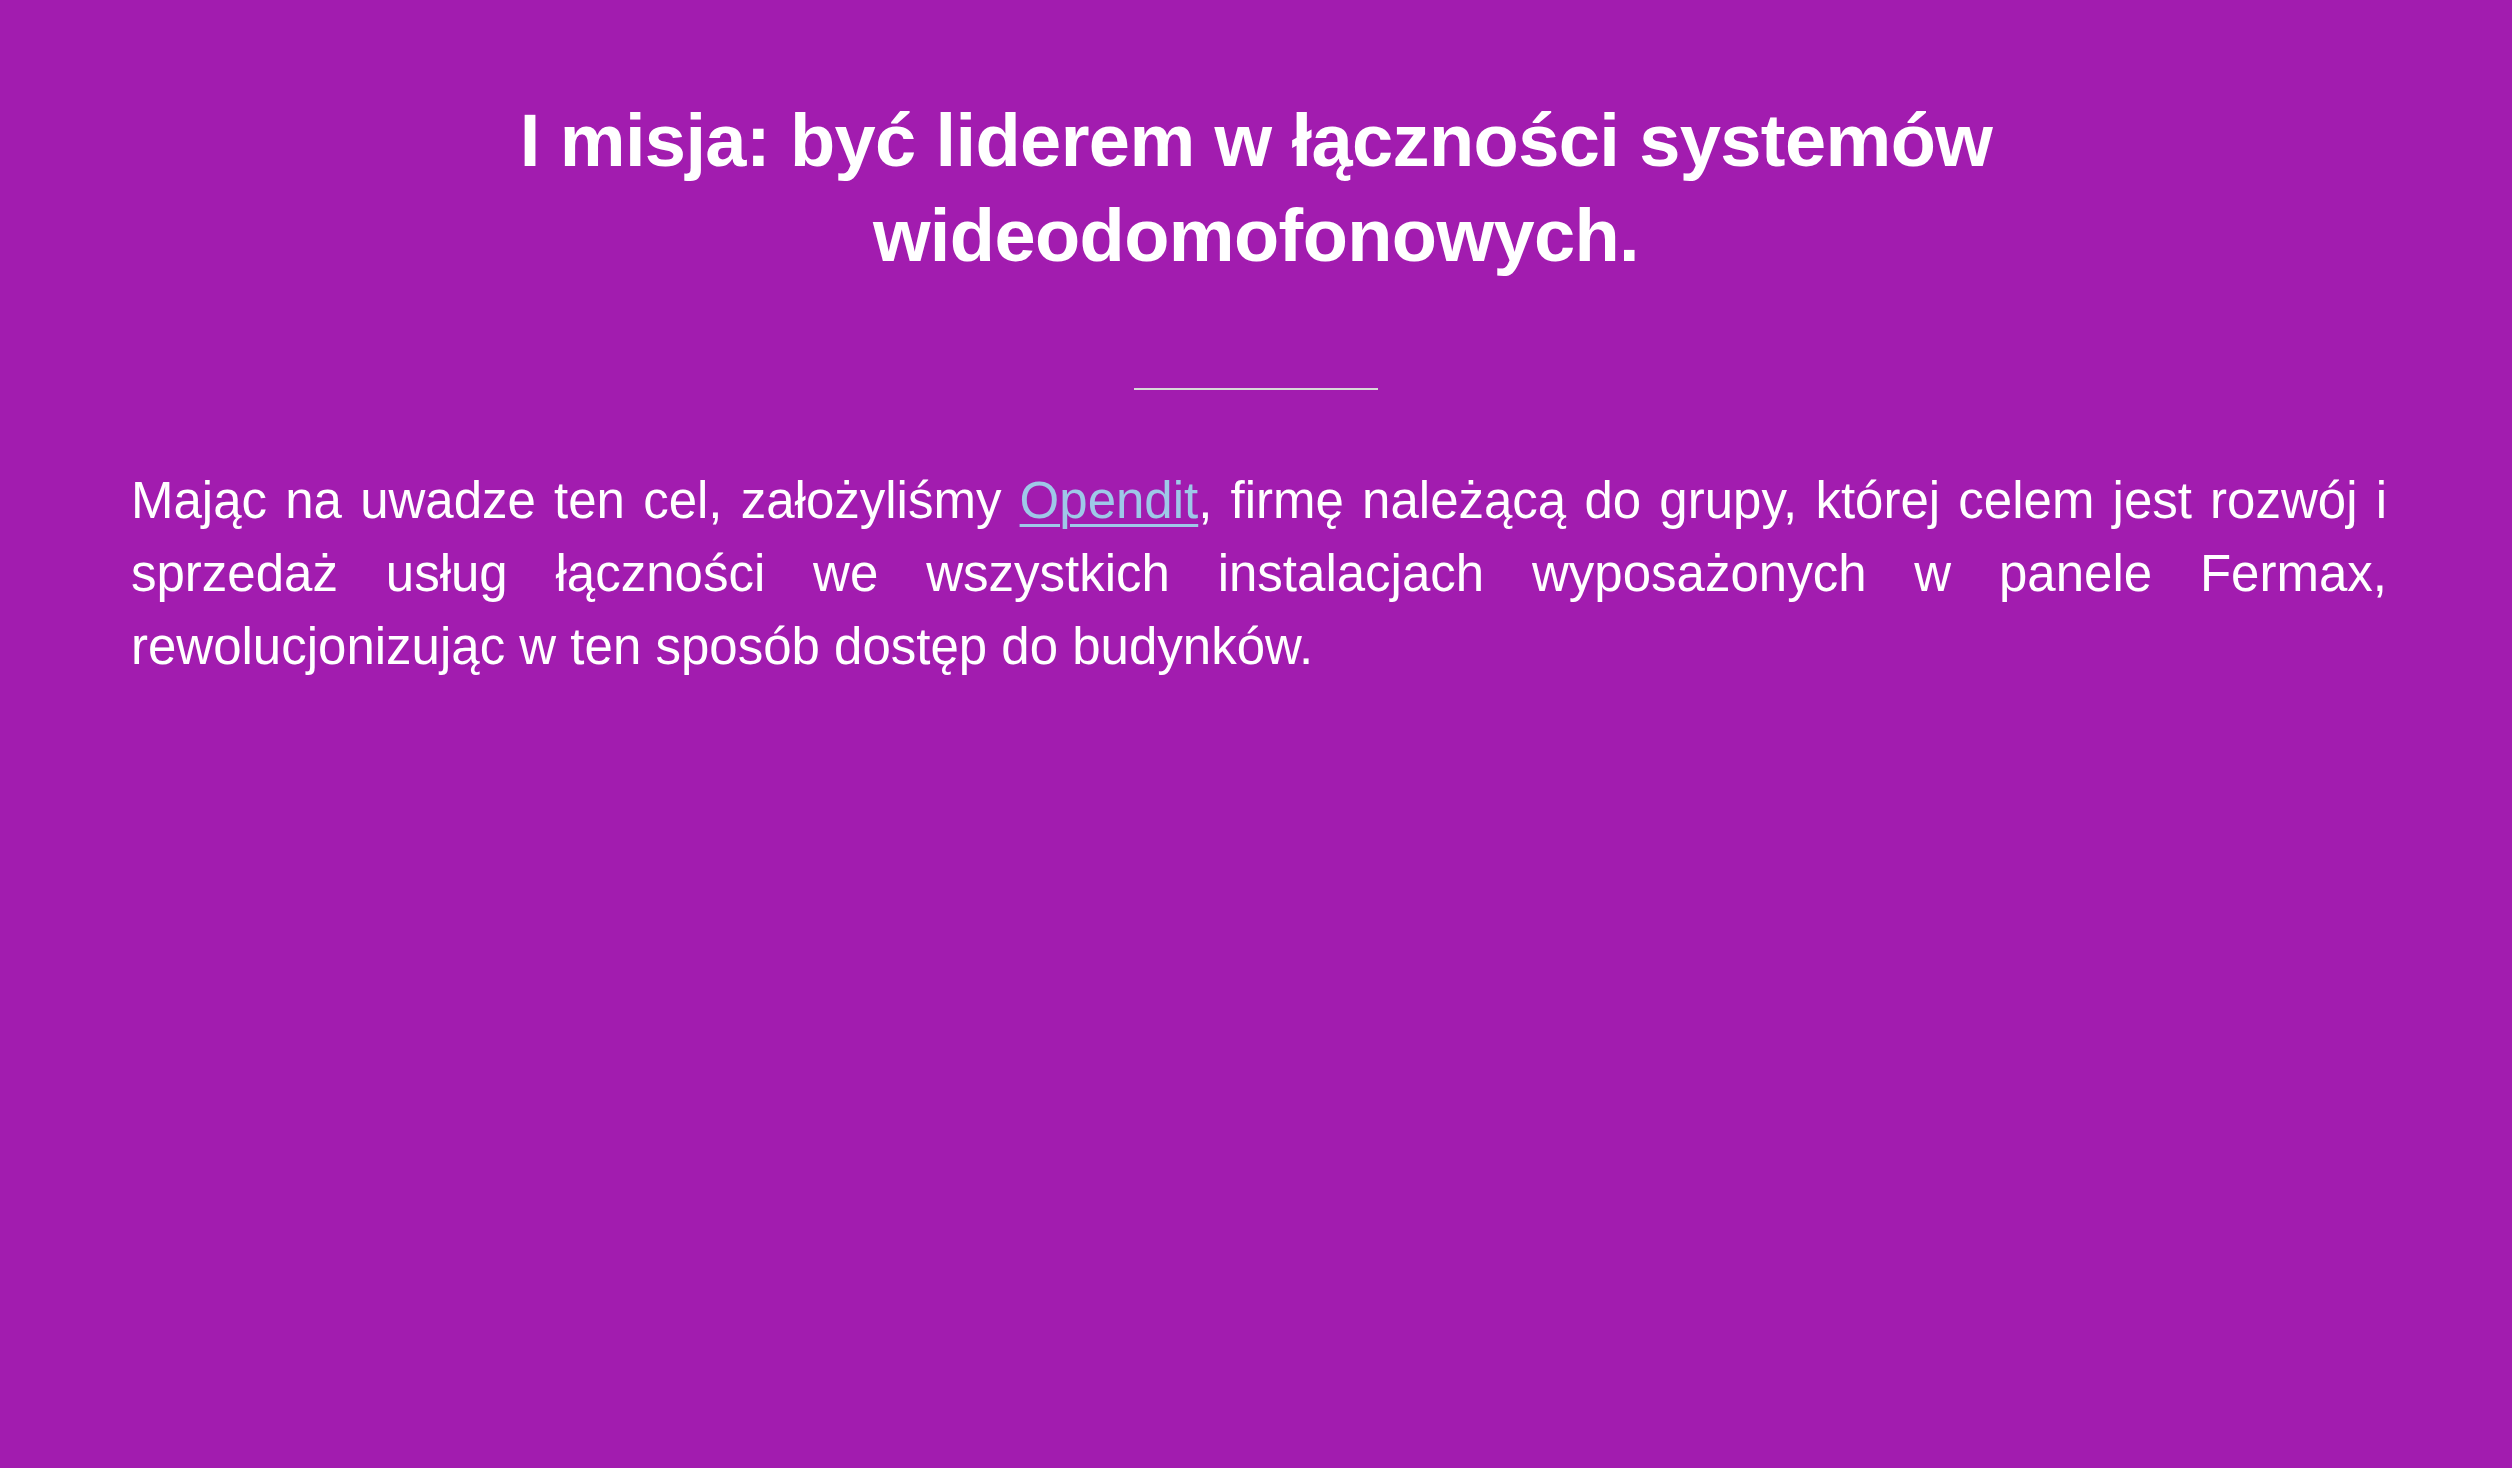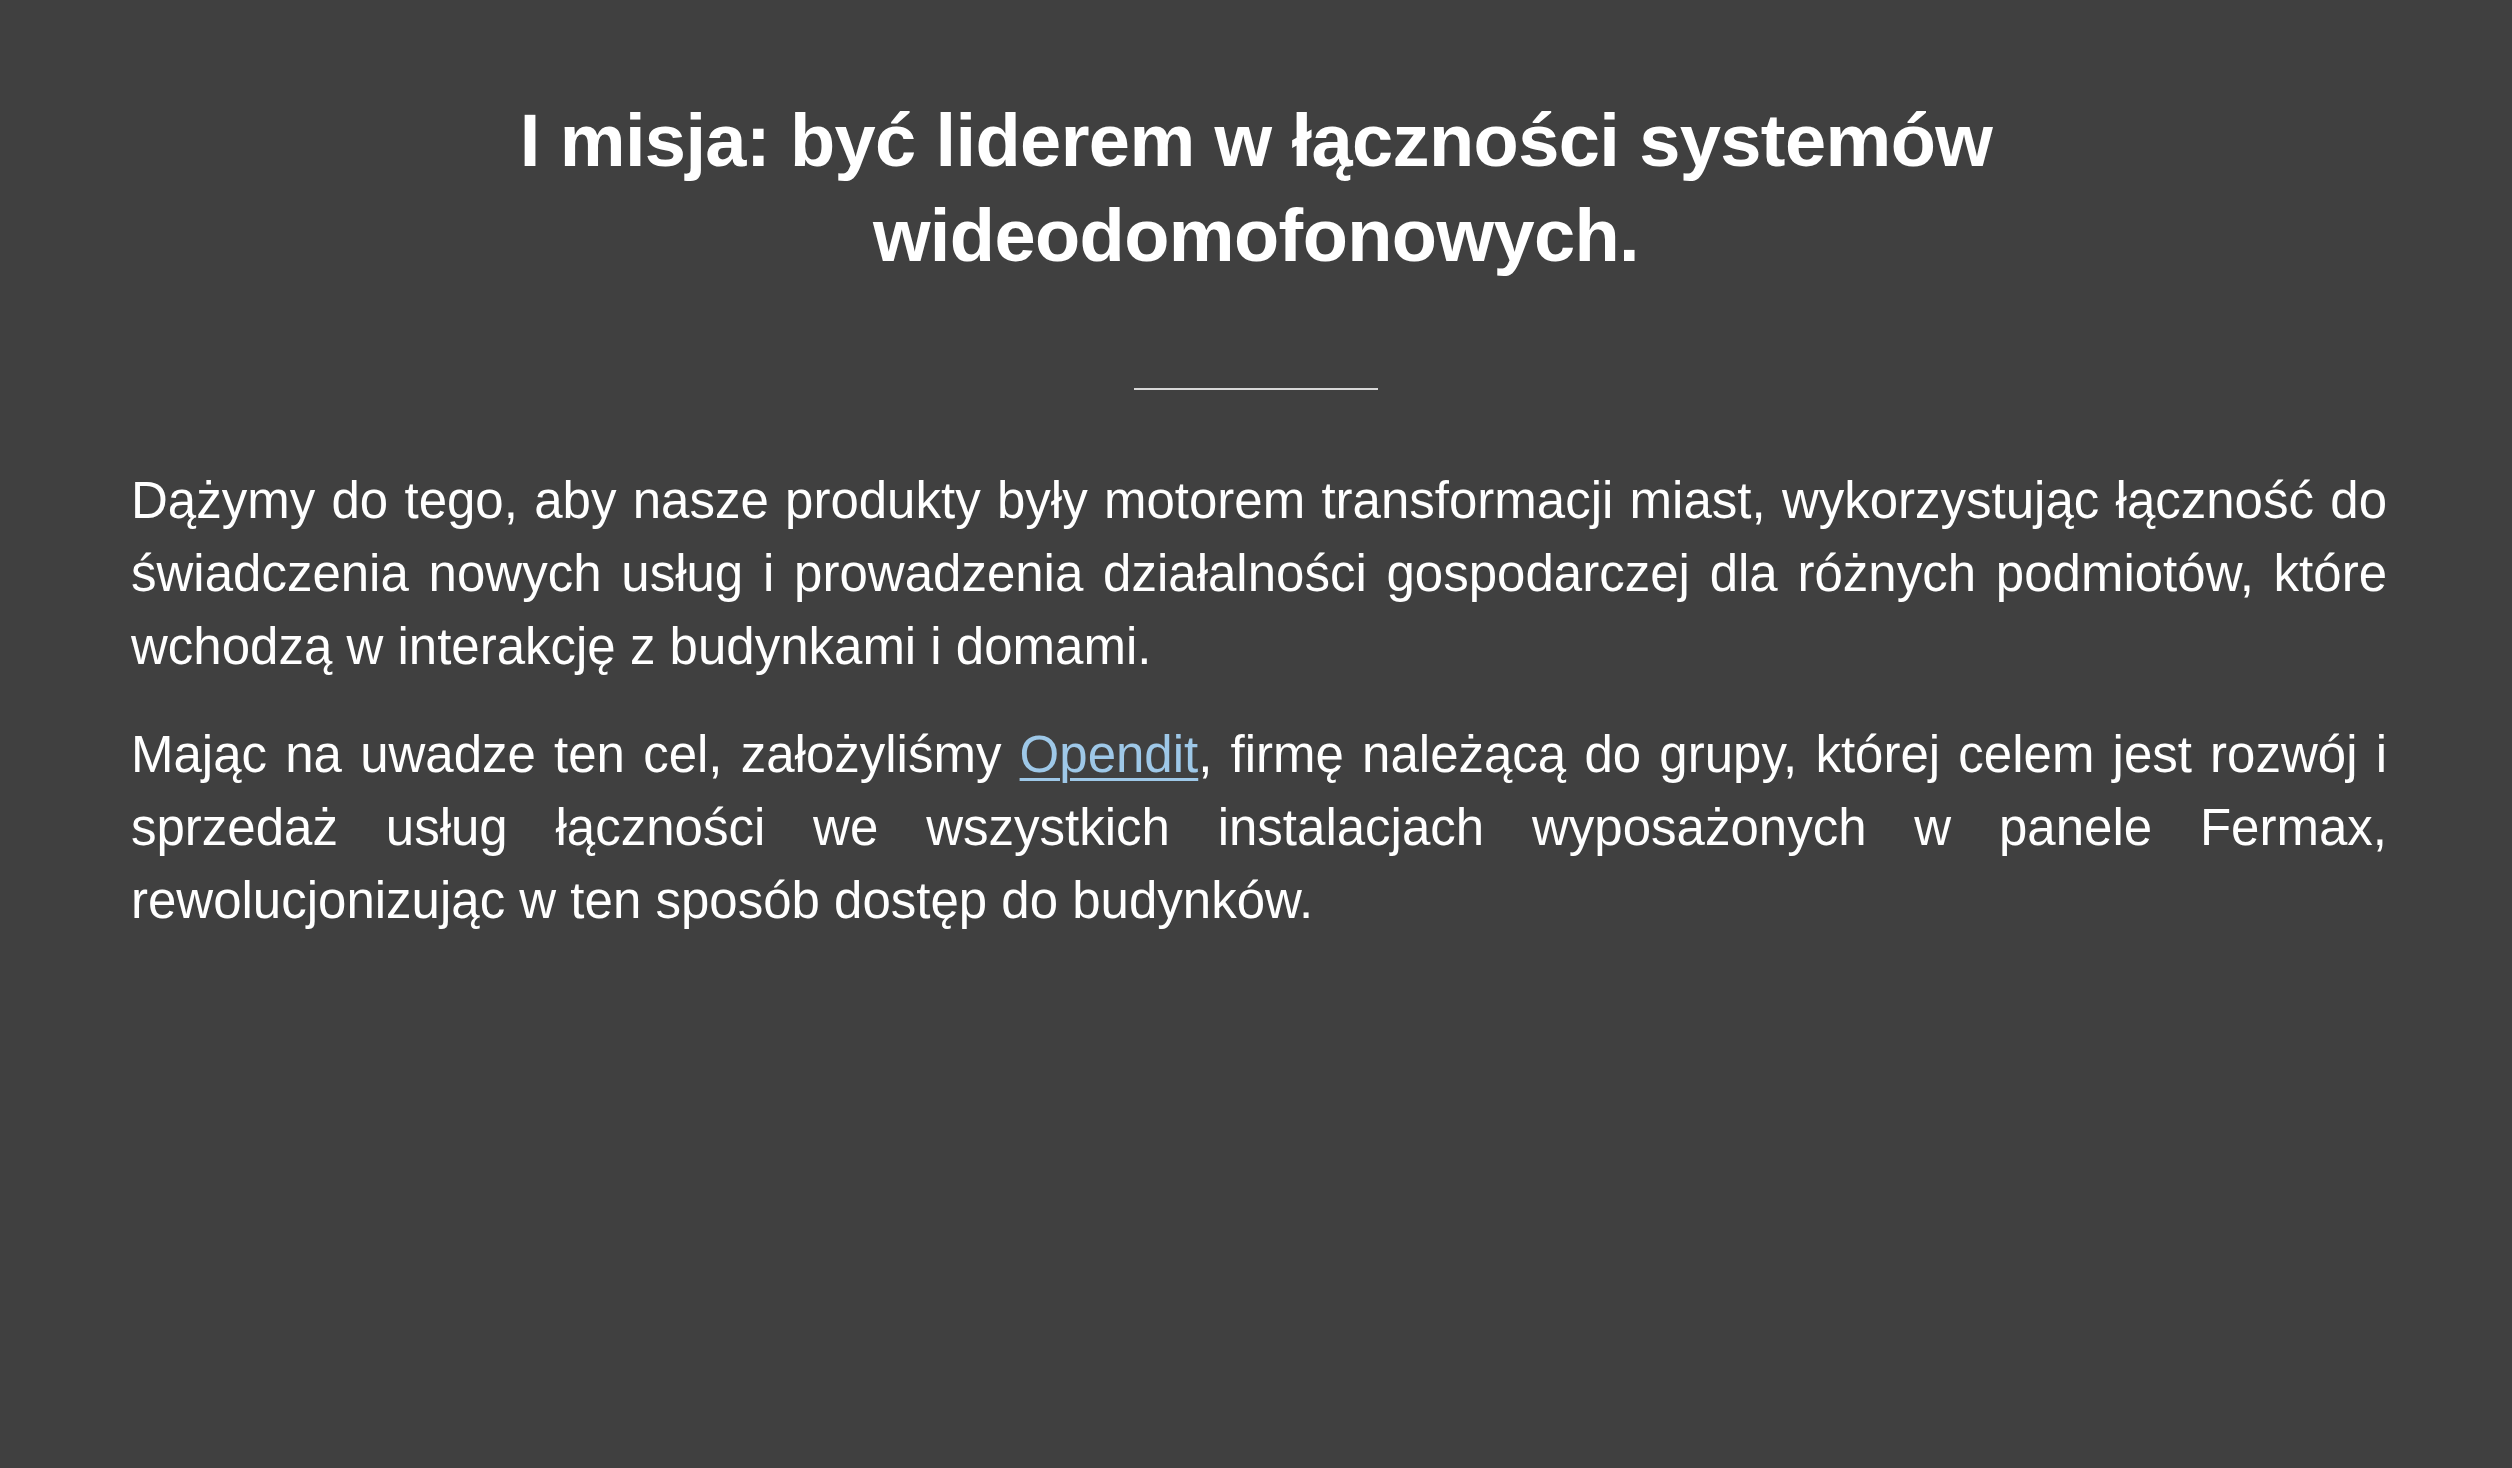--- a/index.html
+++ b/index.html
@@ -13,21 +13,21 @@
     overflow: hidden;
     font-family: "Liberation Sans", sans-serif;
     color: #ffffff;
     -webkit-font-smoothing: antialiased;
   }
 
   .slide {
     position: relative;
     width: 2512px;
     height: 1469px;
-    background: #404040;
+    background: #a21caf;
     box-sizing: border-box;
   }
 
   .headline {
     margin: 0;
     padding: 94px 326px 0 326px;
     text-align: center;
     font-size: 74px;
     line-height: 1.28;
     font-weight: 700;
@@ -84,21 +84,20 @@
 <div class="slide">
 
   <h1 class="headline">I misja: być liderem w łączności systemów wideodomofonowych.</h1>
 
   <div class="rule-wrap">
     <div class="rule"></div>
   </div>
 
   <div class="body-block">
 
-    <p class="para">Dążymy do tego, aby nasze produkty były motorem transformacji miast, wykorzystując łączność do świadczenia nowych usług i prowadzenia działalności gospodarczej dla różnych podmiotów, które wchodzą w interakcję z budynkami i domami.</p>
 
     <p class="para para-2">
       <span>Mając na uwadze ten cel, założyliśmy </span><a class="link" href="#">Opendit</a><span>,  firmę należącą do grupy, której celem jest rozwój i sprzedaż usług łączności we wszystkich instalacjach wyposażonych w panele Fermax, rewolucjonizując w ten sposób dostęp do budynków.</span>
     </p>
 
   </div>
 </div>
 
 
 </body></html>

